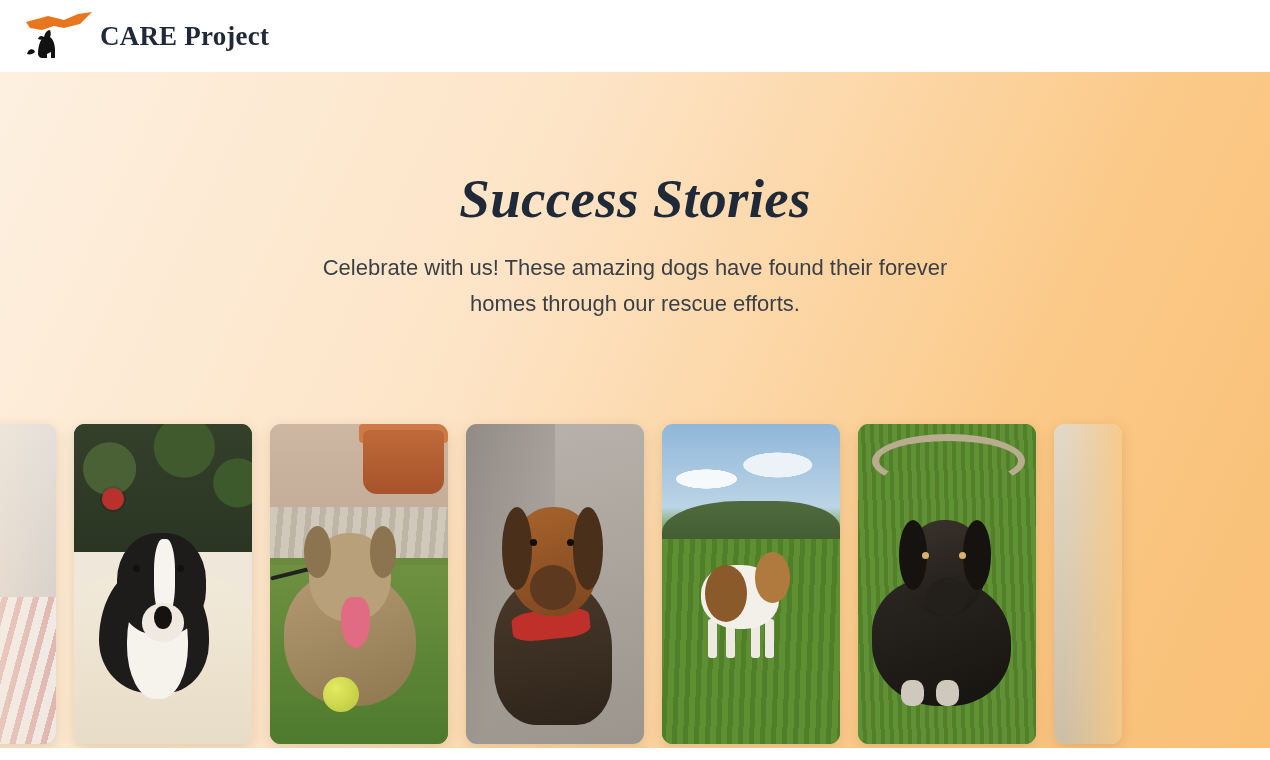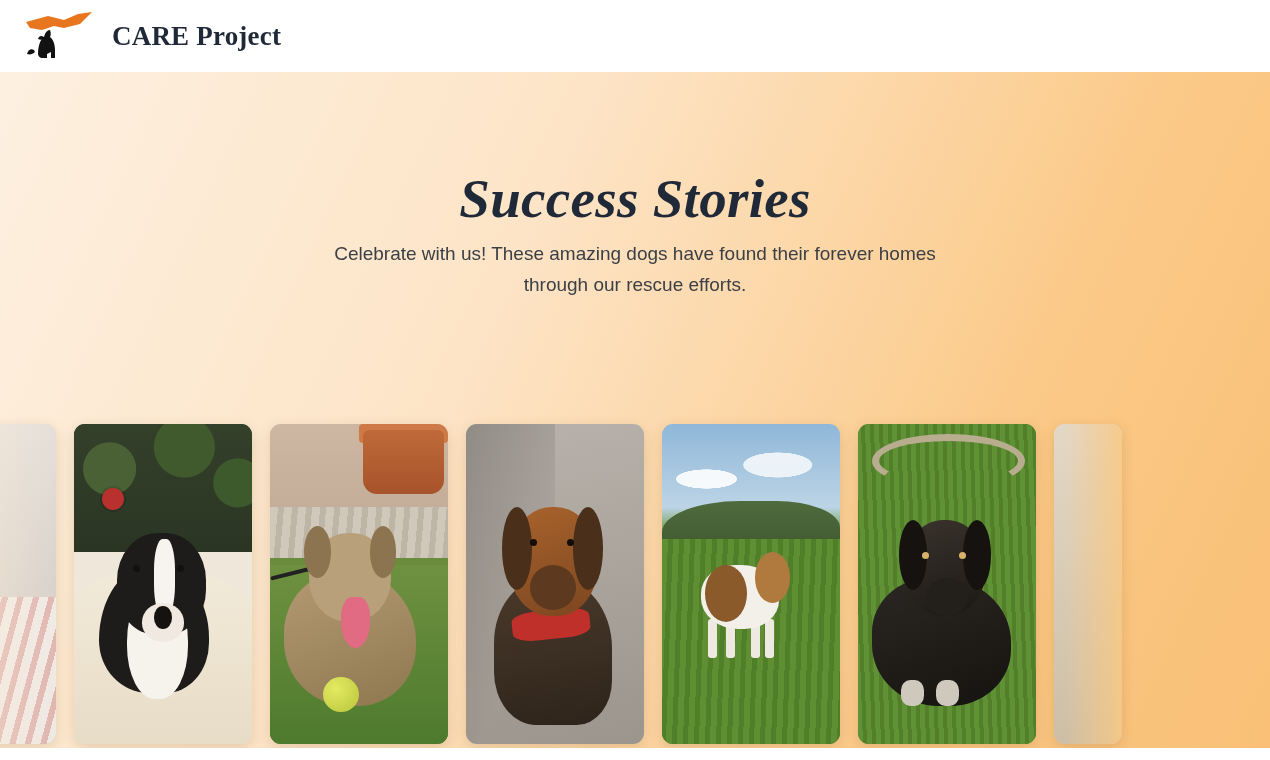--- a/index.html
+++ b/index.html
@@ -20,21 +20,21 @@
     height: 72px;
     background: #ffffff;
     display: flex;
     align-items: center;
     padding-left: 18px;
     z-index: 5;
   }
   .brand {
     display: flex;
     align-items: center;
-    gap: 20px;
+    gap: 8px;
     text-decoration: none;
   }
   .brand-logo {
     width: 74px;
     height: 52px;
     display: block;
     flex: none;
   }
   .brand-title {
     font-family: "Liberation Serif", serif;
@@ -62,23 +62,23 @@
     margin: 0;
     font-family: "Liberation Serif", serif;
     font-weight: bold;
     font-size: 55px;
     line-height: 1.05;
     color: #1f2937;
     letter-spacing: 0.3px;
     font-style: italic;
   }
   .section-subtitle {
-    margin: 10px auto 0;
+    margin: 22px auto 0;
     max-width: 640px;
-    font-size: 19px;
+    font-size: 22px;
     line-height: 1.65;
     color: #3b3f46;
     font-weight: 400;
   }
 
   
   .carousel {
     position: absolute;
     top: 352px;
     left: 0;

